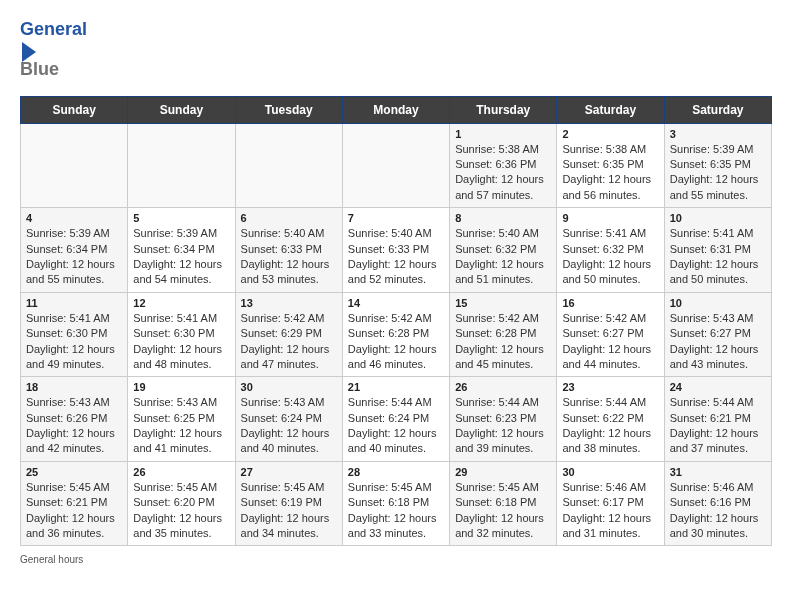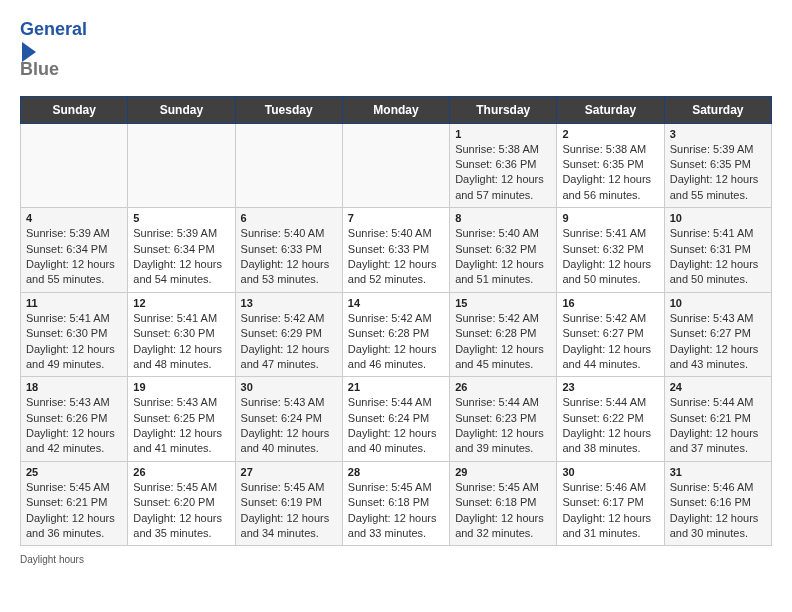--- a/index.html
+++ b/index.html
@@ -321,14 +321,14 @@
           <span class="day-num">31</span>
           <div class="day-info" style="white-space: pre-line;">Sunrise: 5:46 AM
 Sunset: 6:16 PM
 Daylight: 12 hours and 30 minutes.</div>
         </td>
       </tr>
     </tbody>
 </table>
 
 <div class="footer-note">
-  <span>Daylight hours</span>
+  <span>General hours</span>
 </div>
 
 </body></html>

